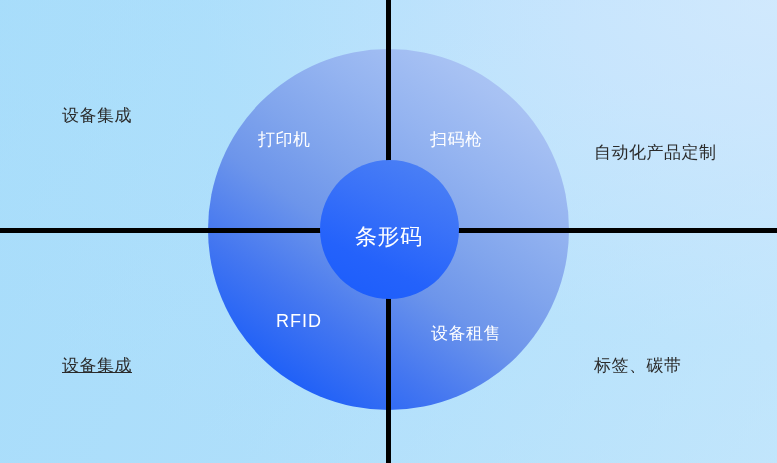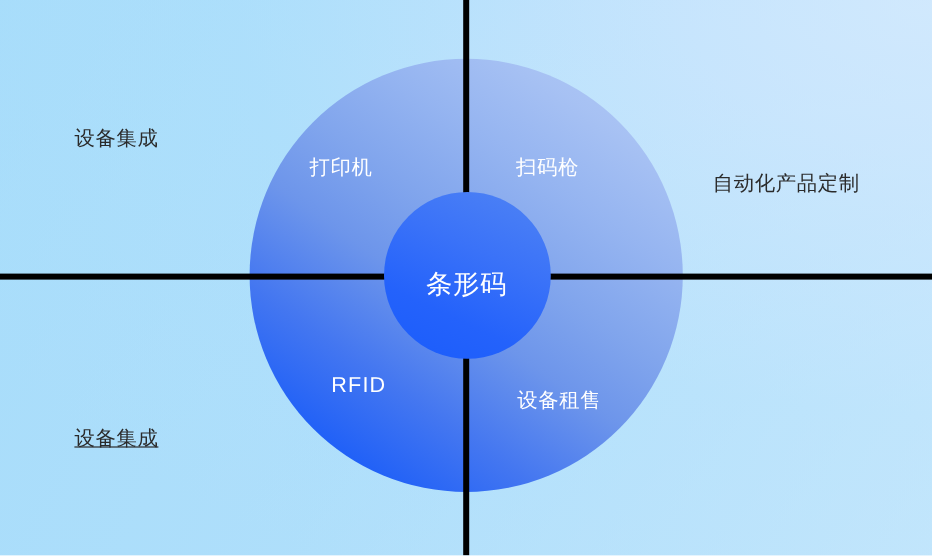--- a/index.html
+++ b/index.html
@@ -139,14 +139,15 @@
   <div class="label ring-label lbl-rfid">RFID</div>
 
   <div class="label ring-label lbl-rental">设备租售</div>
 
   <div class="label outer-label lbl-software-integration">设备集成</div>
 
   <div class="label outer-label lbl-automation-custom">自动化产品定制</div>
 
   <div class="label outer-label lbl-device-integration">设备集成</div>
 
+  <div class="label outer-label lbl-labels-ribbons">标签、碳带</div>
 
 </div>
 
 </body></html>

